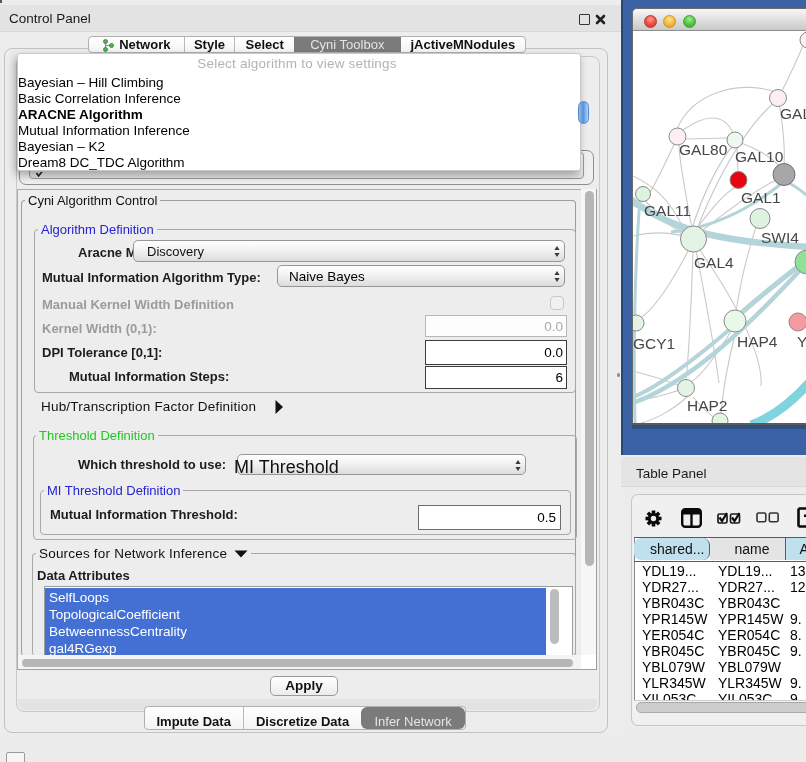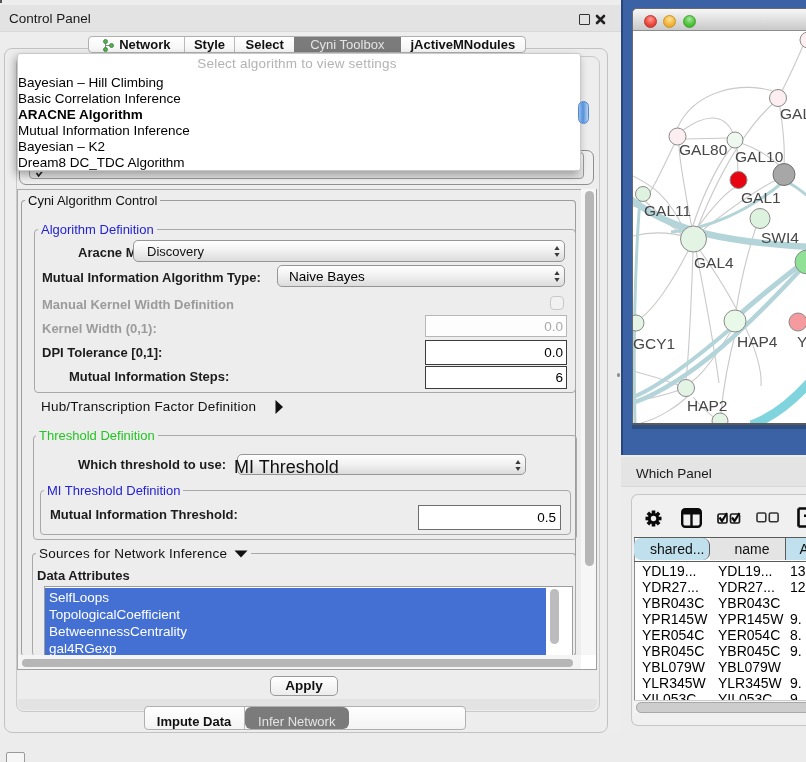--- a/index.html
+++ b/index.html
@@ -139,20 +139,21 @@
 <div class="abs" style="left:584.5px;top:191px;width:9px;height:375px;background:#b6b6b6;border-radius:5px;"></div>
 <div class="abs" style="left:581px;top:655px;width:15px;height:15px;background:#fff;"></div>
 <div class="abs" style="left:596px;top:189px;width:1px;height:481px;background:#9f9f9f;"></div>
 <div class="abs" style="left:17px;top:669px;width:580px;height:1px;background:#9f9f9f;"></div>
 
 <div class="abs" style="left:270px;top:676px;width:68px;height:20px;background:linear-gradient(#ffffff,#ececec);border:1px solid #9a9a9a;border-radius:5px;box-sizing:border-box;text-align:center;font-size:13.5px;font-weight:bold;color:#111;line-height:18px;">Apply</div>
 
 <div class="abs seg" style="left:143.5px;top:706px;width:322.5px;height:24px;">
   <div class="t" style="width:99px;">Impute Data</div>
   <div class="sep"></div>
+    <div class="t" style="width:118px;">Discretize Data</div>
   <div class="t sel" style="width:104.5px;border-radius:6px;">Infer Network</div>
 </div>
 <div class="abs" style="left:0;top:733px;width:621px;height:29px;background:#ececec;"></div>
 
 <div class="abs" style="left:6px;top:752px;width:17px;height:10px;background:#f6f6f6;border:1.5px solid #9a9a9a;border-radius:2px;"></div>
 
 <div class="abs" style="left:17px;top:52.5px;width:564px;height:118px;background:#fff;border:1px solid #c9c9c9;border-radius:3px;box-shadow:-2px 4px 9px rgba(0,0,0,0.32);box-sizing:border-box;"></div>
 <div class="abs" style="left:17px;top:56px;width:560px;text-align:center;font-size:13.5px;letter-spacing:0.2px;color:#b3b3b3;">Select algorithm to view settings</div>
 <div class="abs" style="left:18px;top:74.5px;font-size:13.5px;color:#000;line-height:16px;">Bayesian – Hill Climbing<br>Basic Correlation Inference<br><span class="bold">ARACNE Algorithm</span><br>Mutual Information Inference<br>Bayesian – K2<br>Dream8 DC_TDC Algorithm</div>
 
@@ -242,21 +243,21 @@
  <text x="164" y="316">Y</text>
  <text x="54" y="380">HAP2</text>
 </g>
 </svg>
 
 <div class="abs" style="left:632px;top:423px;width:174px;height:2px;background:#5a5a5a;"></div>
 <div class="abs" style="left:632px;top:425px;width:174px;height:4px;background:#2e4f83;"></div>
 
 <div class="abs" style="left:621px;top:455px;width:185px;height:307px;background:#ececec;"></div>
 <div class="abs" style="left:621px;top:457px;width:185px;height:29px;background:#e4e4e4;border-bottom:1px solid #d8d8d8;"></div>
-<div class="abs" style="left:636px;top:466px;font-size:13.5px;color:#1a1a1a;">Which Panel</div>
+<div class="abs" style="left:636px;top:466px;font-size:13.5px;color:#1a1a1a;">Table Panel</div>
 
 <div class="abs" style="left:631px;top:494px;width:180px;height:230px;background:#f0f0f0;border:1px solid #c6c6c6;border-radius:7px;border-right:none;"></div>
 
 <svg class="abs" style="left:645px;top:510px;" width="17" height="17" viewBox="0 0 17 17">
  <g fill="#0a0a0a">
   <circle cx="8.5" cy="8.5" r="5.6"></circle>
   <rect x="6.7" y="0.5" width="3.6" height="16"></rect>
   <rect x="0.5" y="6.7" width="16" height="3.6"></rect>
   <rect x="6.7" y="0.5" width="3.6" height="16" transform="rotate(45 8.5 8.5)"></rect>
   <rect x="6.7" y="0.5" width="3.6" height="16" transform="rotate(-45 8.5 8.5)"></rect>

